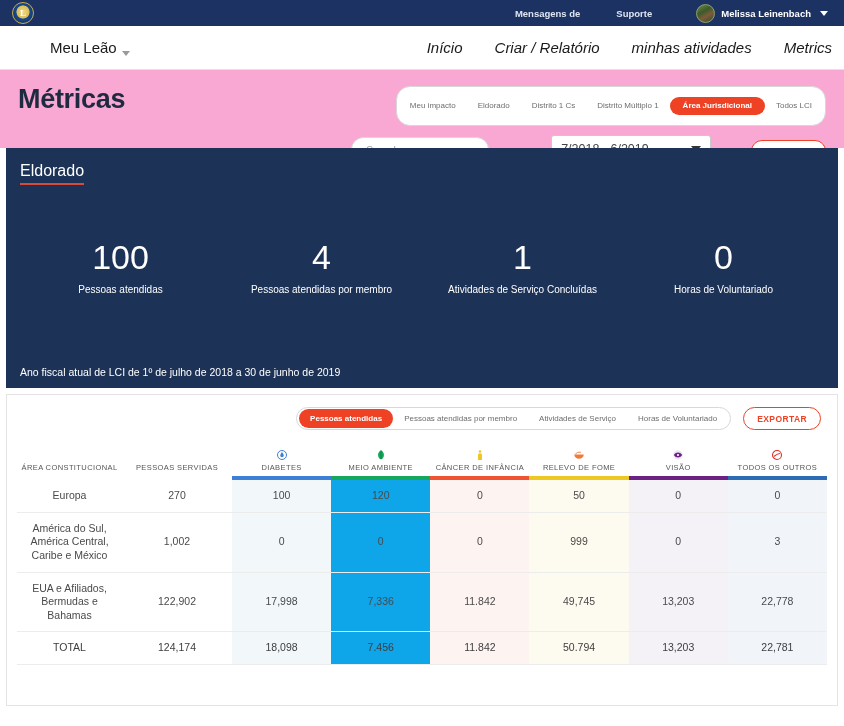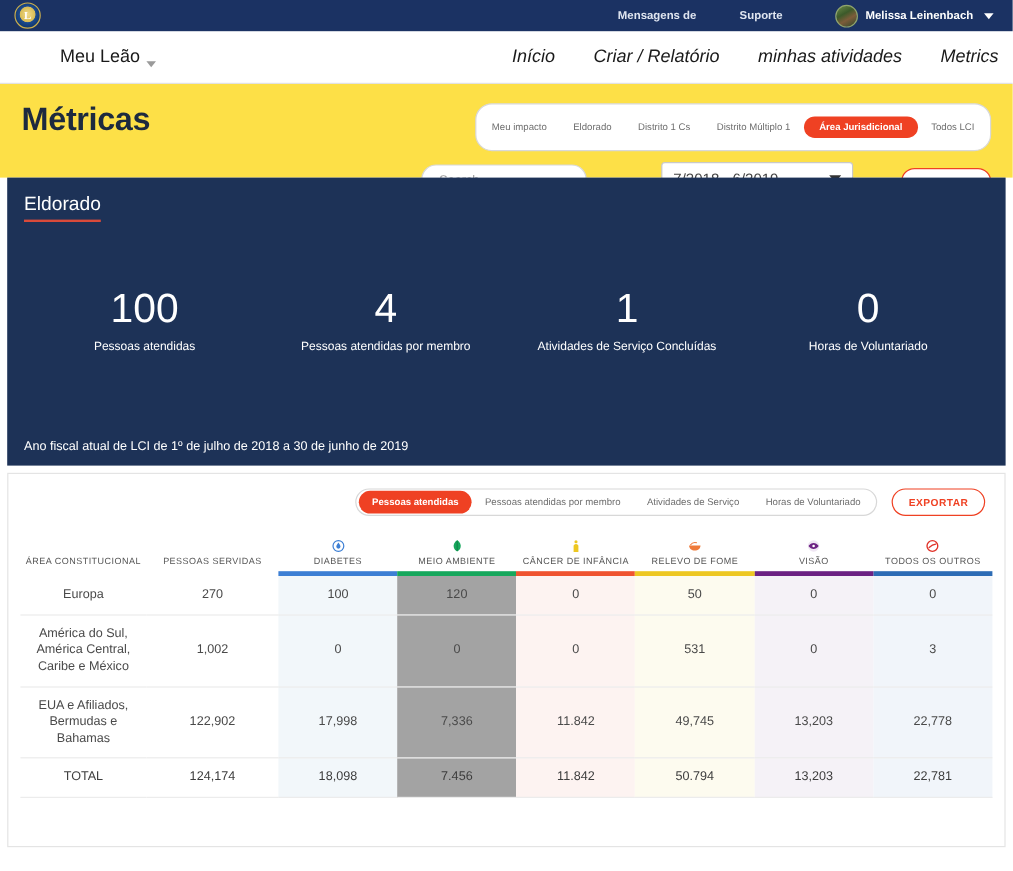--- a/index.html
+++ b/index.html
@@ -115,21 +115,21 @@
     color: #1a1a1a;
     text-decoration: none;
     padding: 0 16px;
     white-space: nowrap;
     font-style: italic;
   }
   .nav-link:last-child { padding-right: 4px; }
 
   
   .page-header {
-    background: #fde047;
+    background: #f9a8d4;
     height: 78px;
     display: flex;
     align-items: flex-start;
     padding: 14px 18px 0 18px;
     position: relative;
   }
   .page-title {
     font-size: 27px;
     font-weight: bold;
     color: #1d2a3f;
@@ -373,21 +373,21 @@
     border-bottom: 1px solid #ececec;
     vertical-align: middle;
     line-height: 1.3;
   }
   td.area-cell { font-size: 10px; color: #5a5a5a; }
   tr.total-row td { color: #3d3d3d; }
   tr:last-child td { border-bottom: 1px solid #ececec; }
 
   
   .tint-diabetes    { background: #f2f7fa; }
-  .tint-environment { background: #a3a3a3; }
+  .tint-environment { background: #0ea5e9; }
   .tint-cancer      { background: #fdf3f1; }
   .tint-hunger      { background: #fdfbef; }
   .tint-vision      { background: #f5f2f7; }
   .tint-other       { background: #f1f5fa; }
 
   
   .icon-svg { width: 12px; height: 12px; display: inline-block; vertical-align: middle; }
 </style>
 </head>
 <body>
@@ -565,21 +565,21 @@
         <td class="tint-hunger">50</td>
         <td class="tint-vision">0</td>
         <td class="tint-other">0</td>
       </tr>
       <tr>
         <td class="area-cell">América do Sul, América Central, Caribe e México</td>
         <td>1,002</td>
         <td class="tint-diabetes">0</td>
         <td class="tint-environment">0</td>
         <td class="tint-cancer">0</td>
-        <td class="tint-hunger">531</td>
+        <td class="tint-hunger">999</td>
         <td class="tint-vision">0</td>
         <td class="tint-other">3</td>
       </tr>
       <tr>
         <td class="area-cell">EUA e Afiliados, Bermudas e Bahamas</td>
         <td>122,902</td>
         <td class="tint-diabetes">17,998</td>
         <td class="tint-environment">7,336</td>
         <td class="tint-cancer">11.842</td>
         <td class="tint-hunger">49,745</td>

